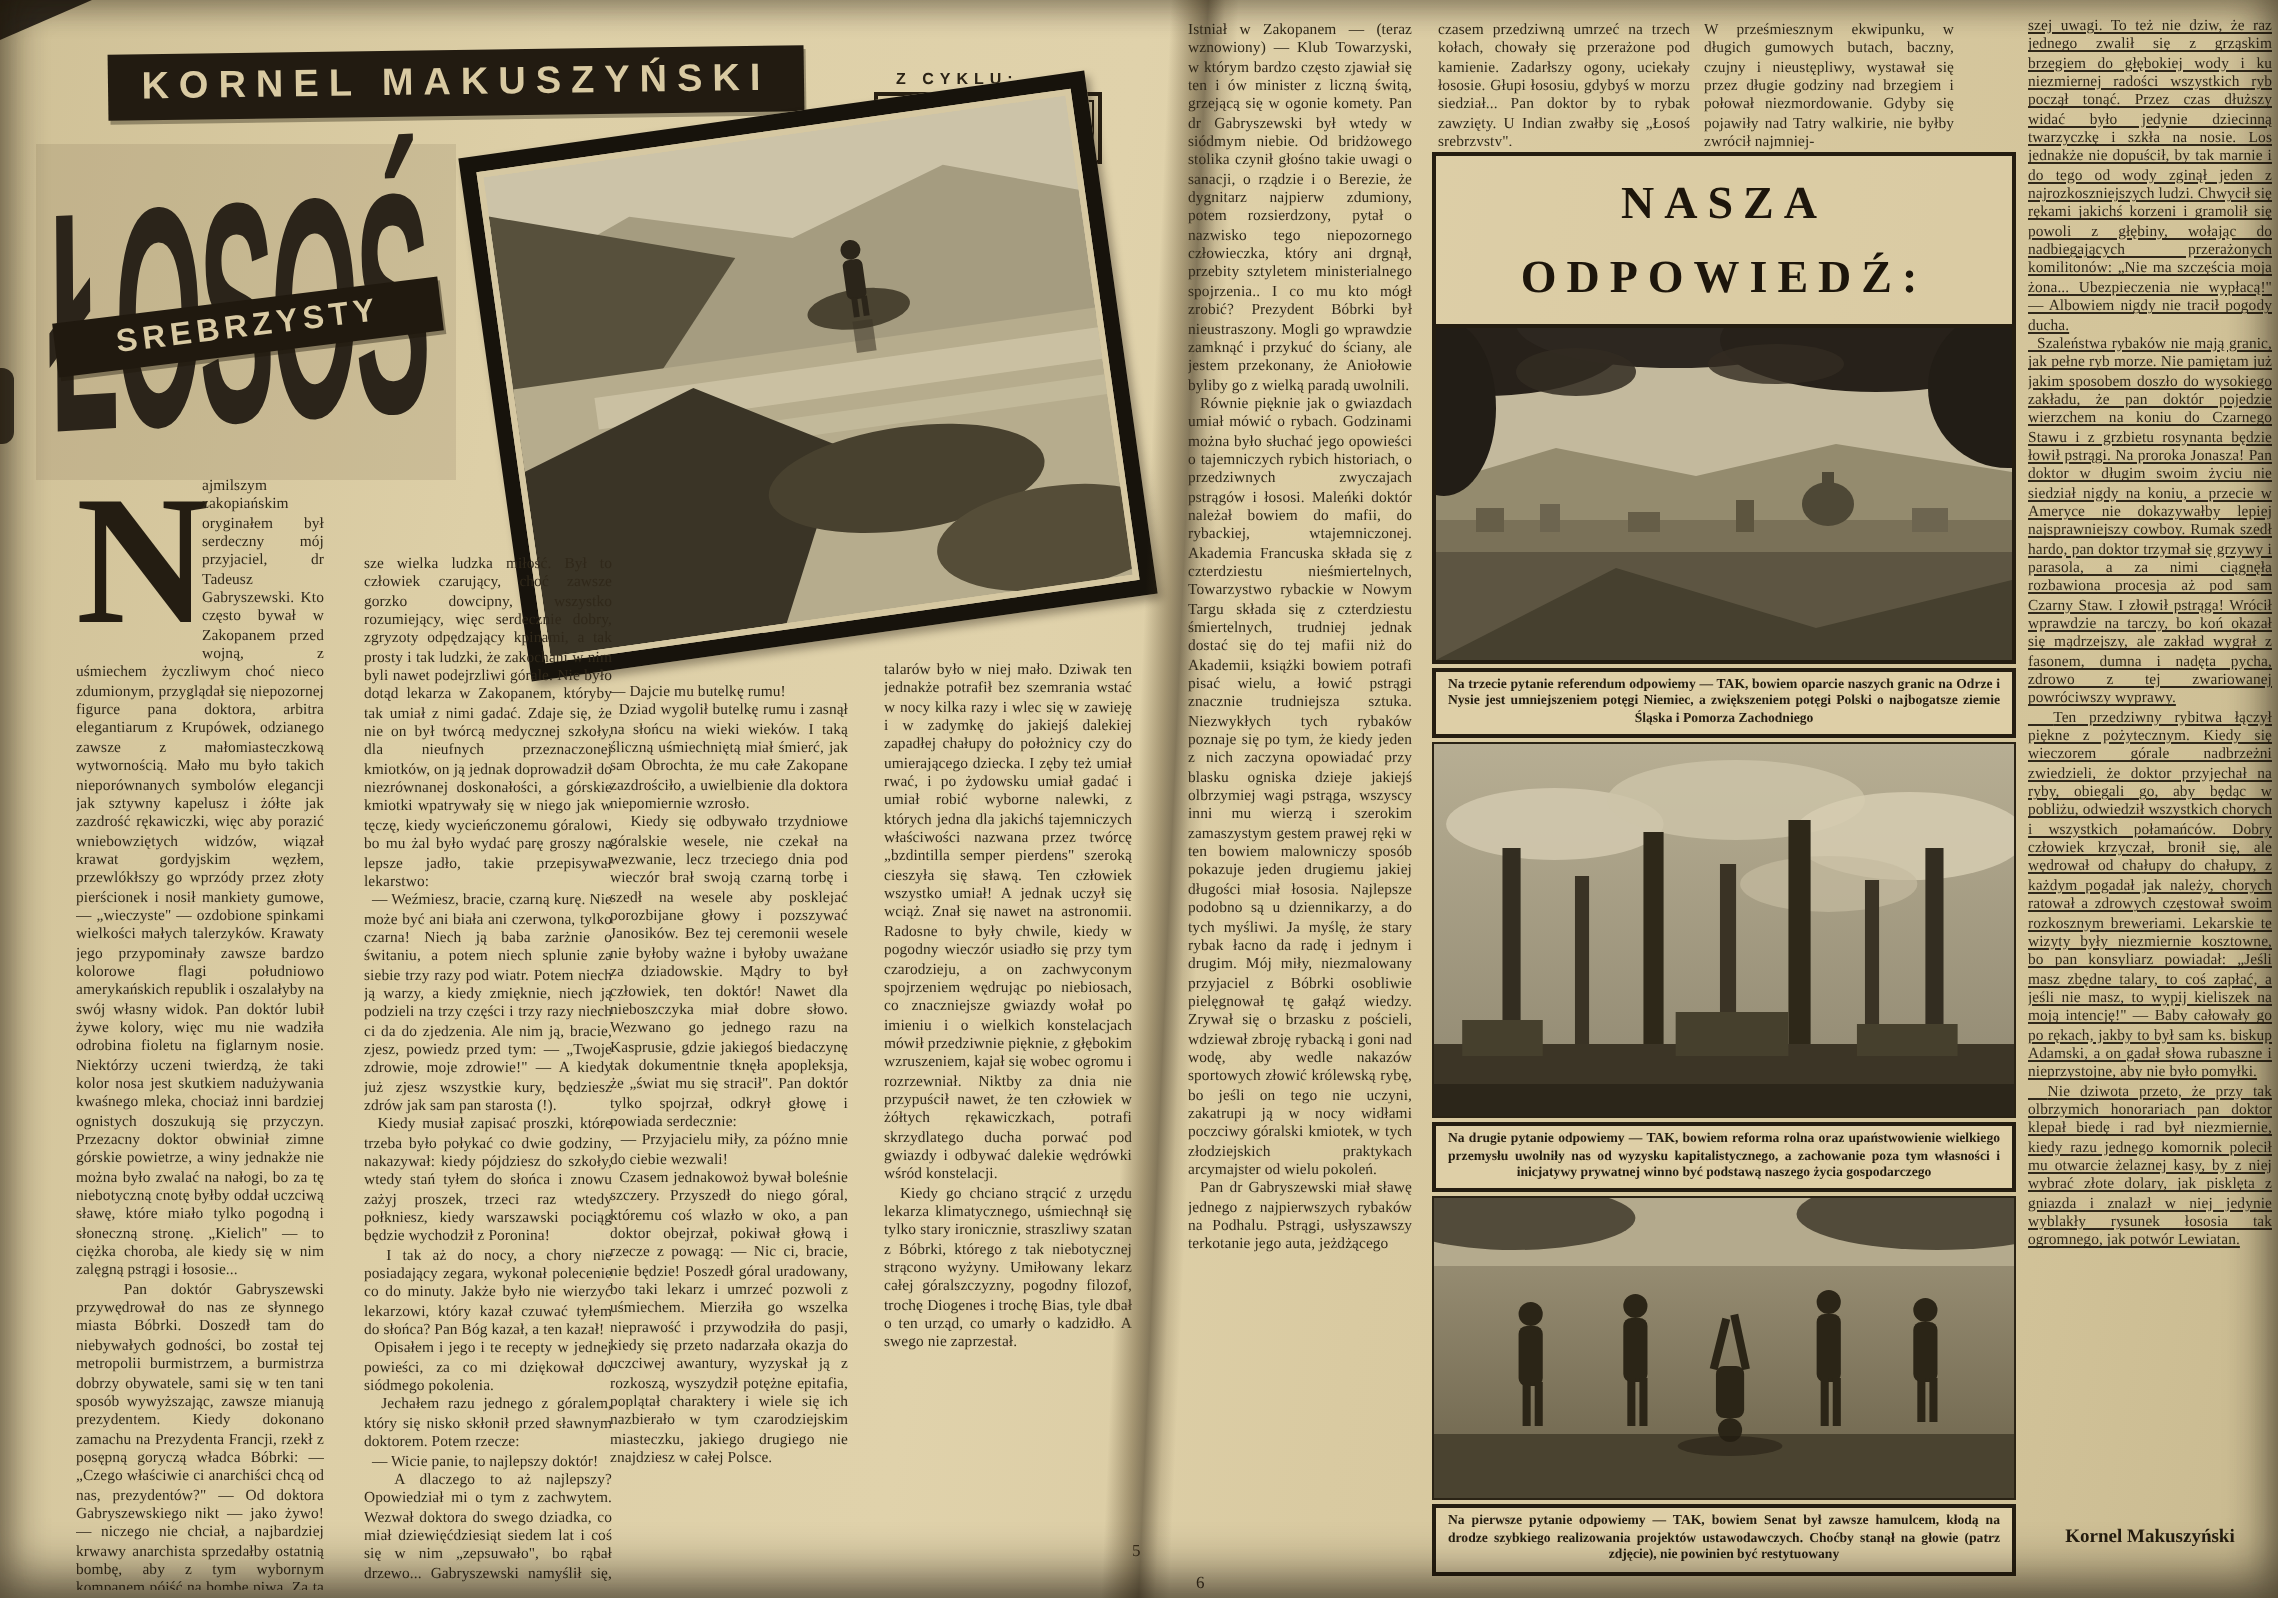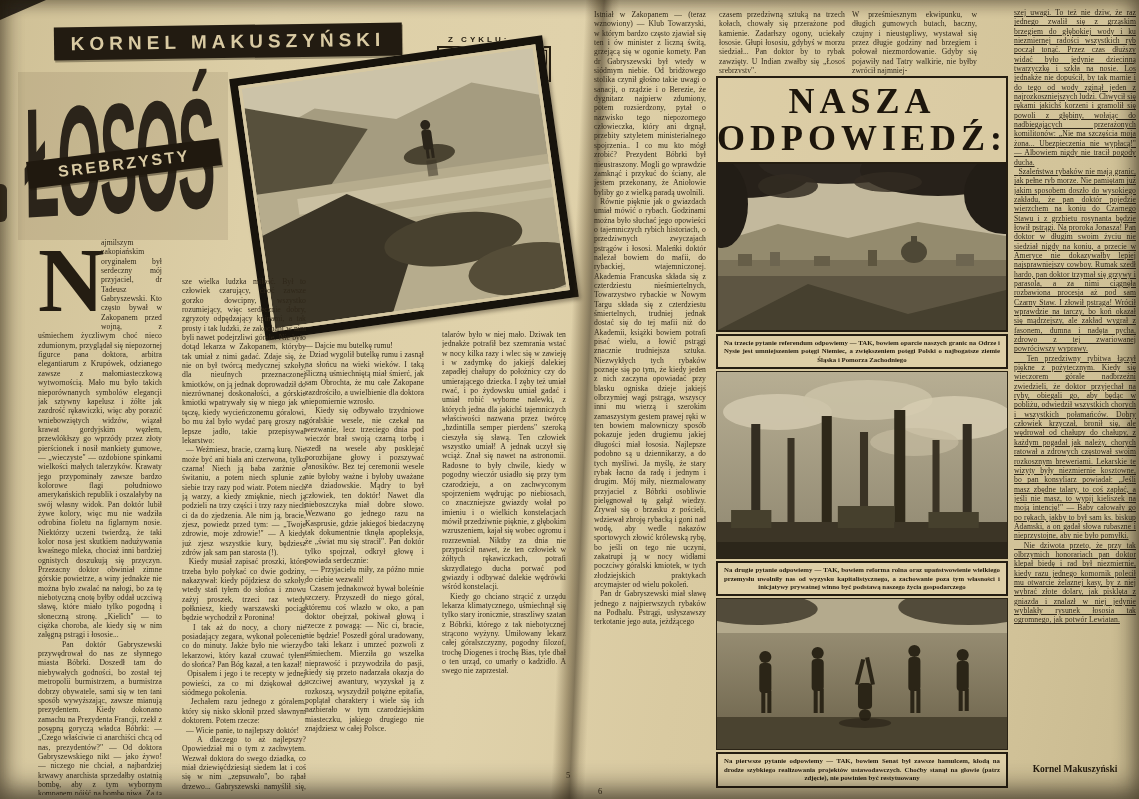--- a/index.html
+++ b/index.html
@@ -44,21 +44,21 @@
   .p5{left:566px;top:770px;}
   
   .r1{left:594px;top:10px;width:112px;height:774px;}
   .r2frag{left:719px;top:10px;width:126px;height:63px;}
   .r3frag{left:852px;top:10px;width:125px;height:66px;}
   .r4{left:1014px;top:8px;width:122px;height:752px;text-decoration:underline;}
   .p6{left:598px;top:786px;}
   .middle{position:absolute;left:716px;top:76px;width:292px;}
   .headline-unit{border:2px solid #241d11;background:rgba(221,207,168,.6);}
   .headline{height:84px;display:flex;flex-direction:column;align-items:center;justify-content:center;
-    font-weight:bold;font-size:36px;line-height:37px;letter-spacing:5px;color:#1d160c;text-align:center;}
+    font-weight:bold;font-size:23px;line-height:37px;letter-spacing:5px;color:#1d160c;text-align:center;}
   .ph{display:block;overflow:hidden;background:#aca183;}
   .ph1{height:166px;border-top:2px solid #241d11;}
   .ph2{height:186px;border:1px solid #2a2315;margin-top:2px;}
   .ph3{height:150px;border:1px solid #2a2315;margin-top:2px;}
   .caption{border:2px solid #241d11;background:#decfa7;margin-top:2px;padding:3px 6px;
     font-weight:bold;font-size:6.8px;line-height:8.4px;text-align:justify;text-align-last:center;color:#241c0f;}
   .signature{position:absolute;left:1014px;top:764px;width:122px;text-align:center;font-weight:bold;font-size:9.5px;color:#241c0f;}
 </style>
 </head>
 <body>
@@ -123,21 +123,21 @@
   Kiedy go chciano strącić z urzędu lekarza klimatycznego, uśmiechnął się tylko stary ironicznie, straszliwy szatan z Bóbrki, którego z tak niebotycznej strącono wyżyny. Umiłowany lekarz całej góralszczyzny, pogodny filozof, trochę Diogenes i trochę Bias, tyle dbał o ten urząd, co umarły o kadzidło. A swego nie zaprzestał.</div>
     <div class="pagenum p5">5</div>
   </section>
 
   <div class="gutter"></div>
 
   <section>
     <div class="col r1">Istniał w Zakopanem — (teraz wznowiony) — Klub Towarzyski, w którym bardzo często zjawiał się ten i ów minister z liczną świtą, grzejącą się w ogonie komety. Pan dr Gabryszewski był wtedy w siódmym niebie. Od bridżowego stolika czynił głośno takie uwagi o sanacji, o rządzie i o Berezie, że dygnitarz najpierw zdumiony, potem rozsierdzony, pytał o nazwisko tego niepozornego człowieczka, który ani drgnął, przebity sztyletem ministerialnego spojrzenia.. I co mu kto mógł zrobić? Prezydent Bóbrki był nieustraszony. Mogli go wprawdzie zamknąć i przykuć do ściany, ale jestem przekonany, że Aniołowie byliby go z wielką paradą uwolnili.
   Równie pięknie jak o gwiazdach umiał mówić o rybach. Godzinami można było słuchać jego opowieści o tajemniczych rybich historiach, o przedziwnych zwyczajach pstrągów i łososi. Maleńki doktór należał bowiem do mafii, do rybackiej, wtajemniczonej. Akademia Francuska składa się z czterdziestu nieśmiertelnych, Towarzystwo rybackie w Nowym Targu składa się z czterdziestu śmiertelnych, trudniej jednak dostać się do tej mafii niż do Akademii, książki bowiem potrafi pisać wielu, a łowić pstrągi znacznie trudniejsza sztuka. Niezwykłych tych rybaków poznaje się po tym, że kiedy jeden z nich zaczyna opowiadać przy blasku ogniska dzieje jakiejś olbrzymiej wagi pstrąga, wszyscy inni mu wierzą i szerokim zamaszystym gestem prawej ręki w ten bowiem malowniczy sposób pokazuje jeden drugiemu jakiej długości miał łososia. Najlepsze podobno są u dziennikarzy, a do tych myśliwi. Ja myślę, że stary rybak łacno da radę i jednym i drugim. Mój miły, niezmalowany przyjaciel z Bóbrki osobliwie pielęgnował tę gałąź wiedzy. Zrywał się o brzasku z pościeli, wdziewał zbroję rybacką i goni nad wodę, aby wedle nakazów sportowych złowić królewską rybę, bo jeśli on tego nie uczyni, zakatrupi ją w nocy widłami poczciwy góralski kmiotek, w tych złodziejskich praktykach arcymajster od wielu pokoleń.
   Pan dr Gabryszewski miał sławę jednego z najpierwszych rybaków na Podhalu. Pstrągi, usłyszawszy terkotanie jego auta, jeżdżącego</div>
-    <div class="col r2frag">czasem przedziwną sztuką na trzech kołach, chowały się przerażone pod kamienie. Zadarłszy ogony, uciekały łososie. Głupi łososiu, gdybyś w morzu siedział... Pan doktor by to rybak zawzięty. U Indian zwałby się „Łosoś srebrzysty".</div>
+    <div class="col r2frag">czasem przedziwną umrzeć na trzech kołach, chowały się przerażone pod kamienie. Zadarłszy ogony, uciekały łososie. Głupi łososiu, gdybyś w morzu siedział... Pan doktor by to rybak zawzięty. U Indian zwałby się „Łosoś srebrzysty".</div>
     <div class="col r3frag">W prześmiesznym ekwipunku, w długich gumowych butach, baczny, czujny i nieustępliwy, wystawał się przez długie godziny nad brzegiem i połował niezmordowanie. Gdyby się pojawiły nad Tatry walkirie, nie byłby zwrócił najmniej-</div>
 
     <div class="middle">
       <div class="headline-unit">
         <div class="headline">NASZA ODPOWIEDŹ:</div>
         <div class="ph ph1">
           <svg viewBox="0 0 288 166" preserveAspectRatio="none">
             <rect width="288" height="166" fill="#c3b99d"></rect>
             <polygon points="0,78 60,60 130,74 200,58 288,72 288,100 0,100" fill="#948b6e"></polygon>
             <rect x="0" y="96" width="288" height="18" fill="#7a7158"></rect>

